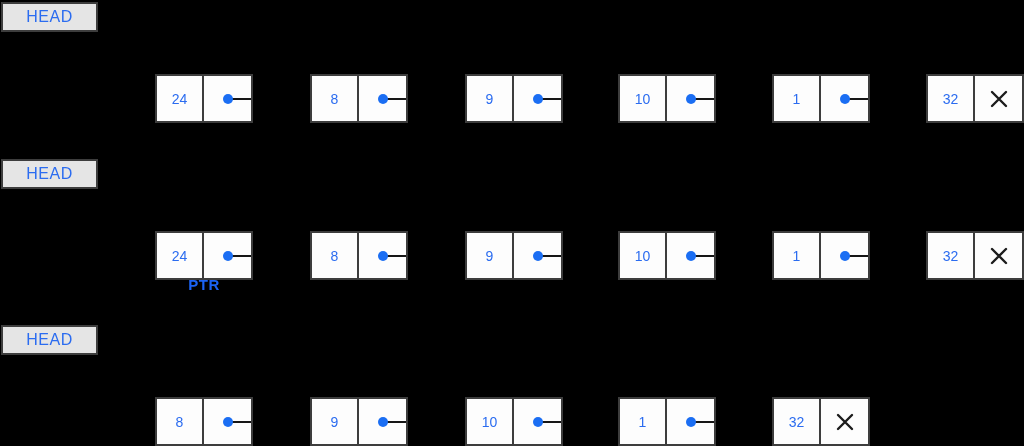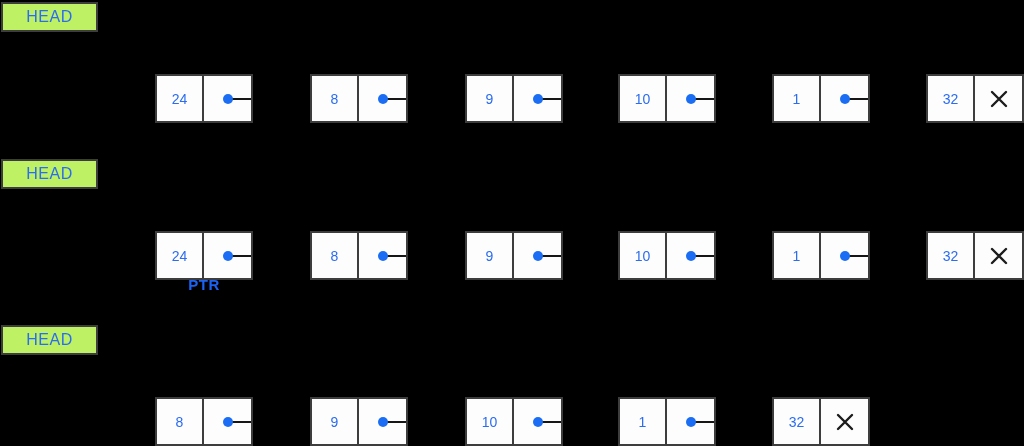--- a/index.html
+++ b/index.html
@@ -2,21 +2,21 @@
 <html><head>
 <meta charset="utf-8">
 <style>
   html,body{margin:0;padding:0;background:#000;}
   .canvas{
     position:relative;width:1024px;height:446px;background:#000000;
     overflow:hidden;font-family:"Liberation Sans",sans-serif;
   }
   .head{
     position:absolute;left:1px;width:97px;height:30px;box-sizing:border-box;
-    background:#bef264;border:2px solid #3d3d3d;
+    background:#e5e5e5;border:2px solid #3d3d3d;
     display:flex;align-items:center;justify-content:center;
     color:#2b6cf0;font-size:16px;letter-spacing:.5px;
   }
   .node{position:absolute;width:98px;height:49px;display:flex;}
   .cell{
     width:49px;height:49px;box-sizing:border-box;background:#fdfdfd;
     border:2px solid #3d3d3d;display:flex;align-items:center;justify-content:center;
   }
   .cell.next{border-left-width:0;position:relative;}
   .cell.value{color:#2b6cf0;font-size:14px;font-weight:500;}

